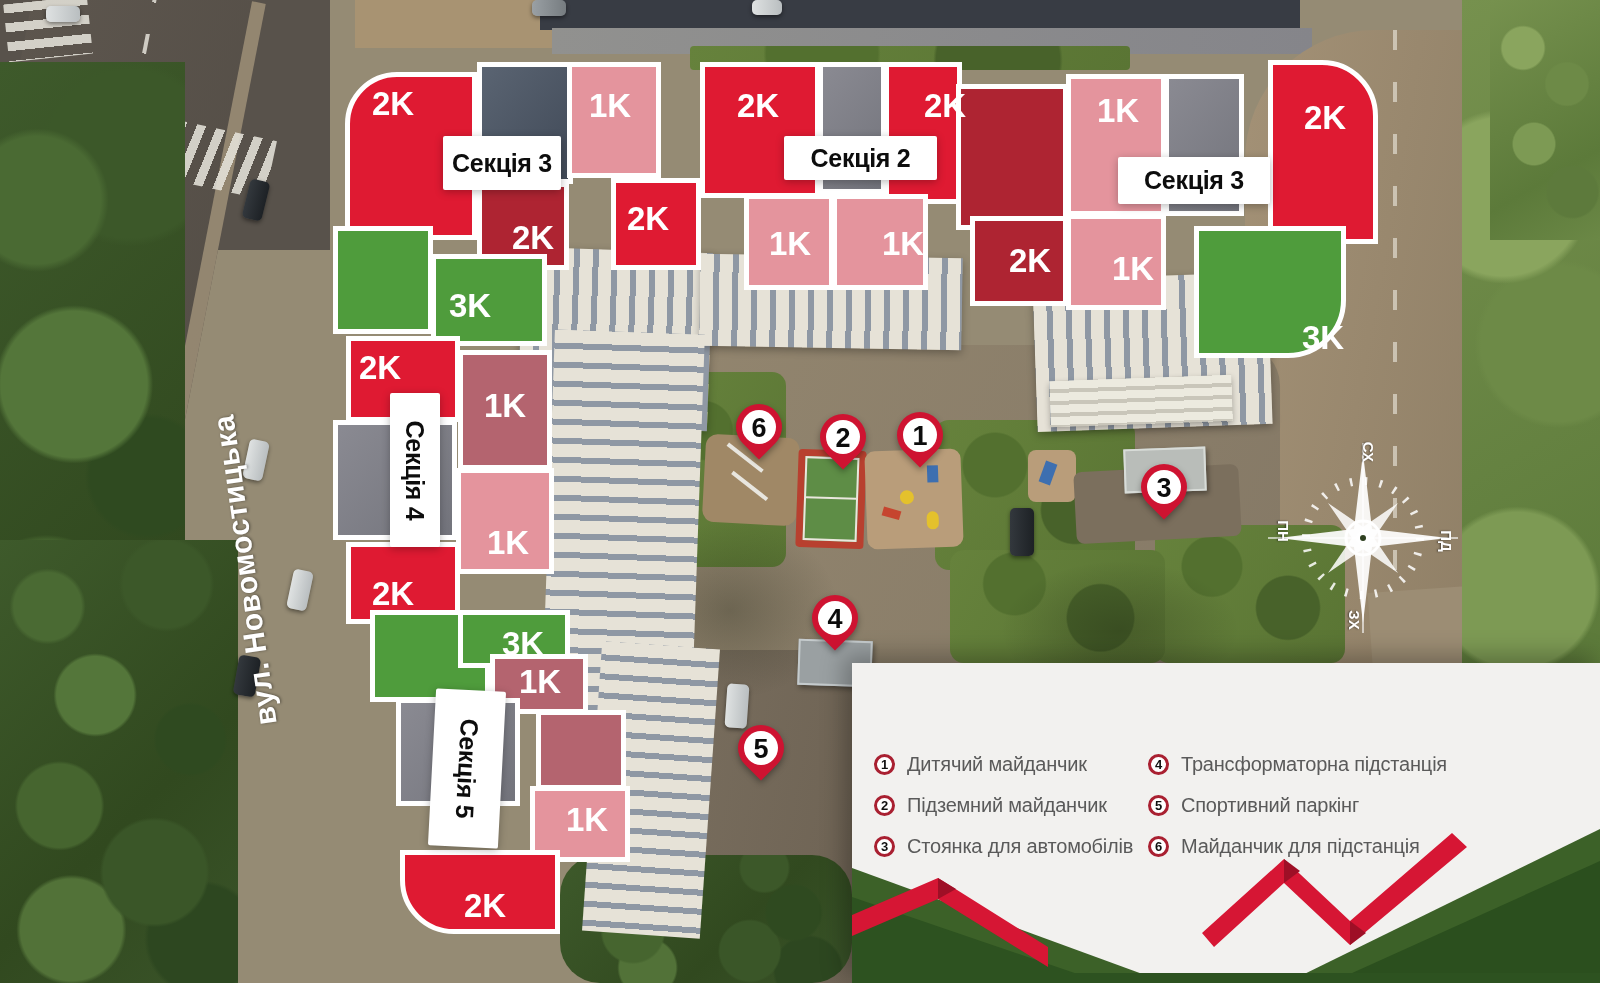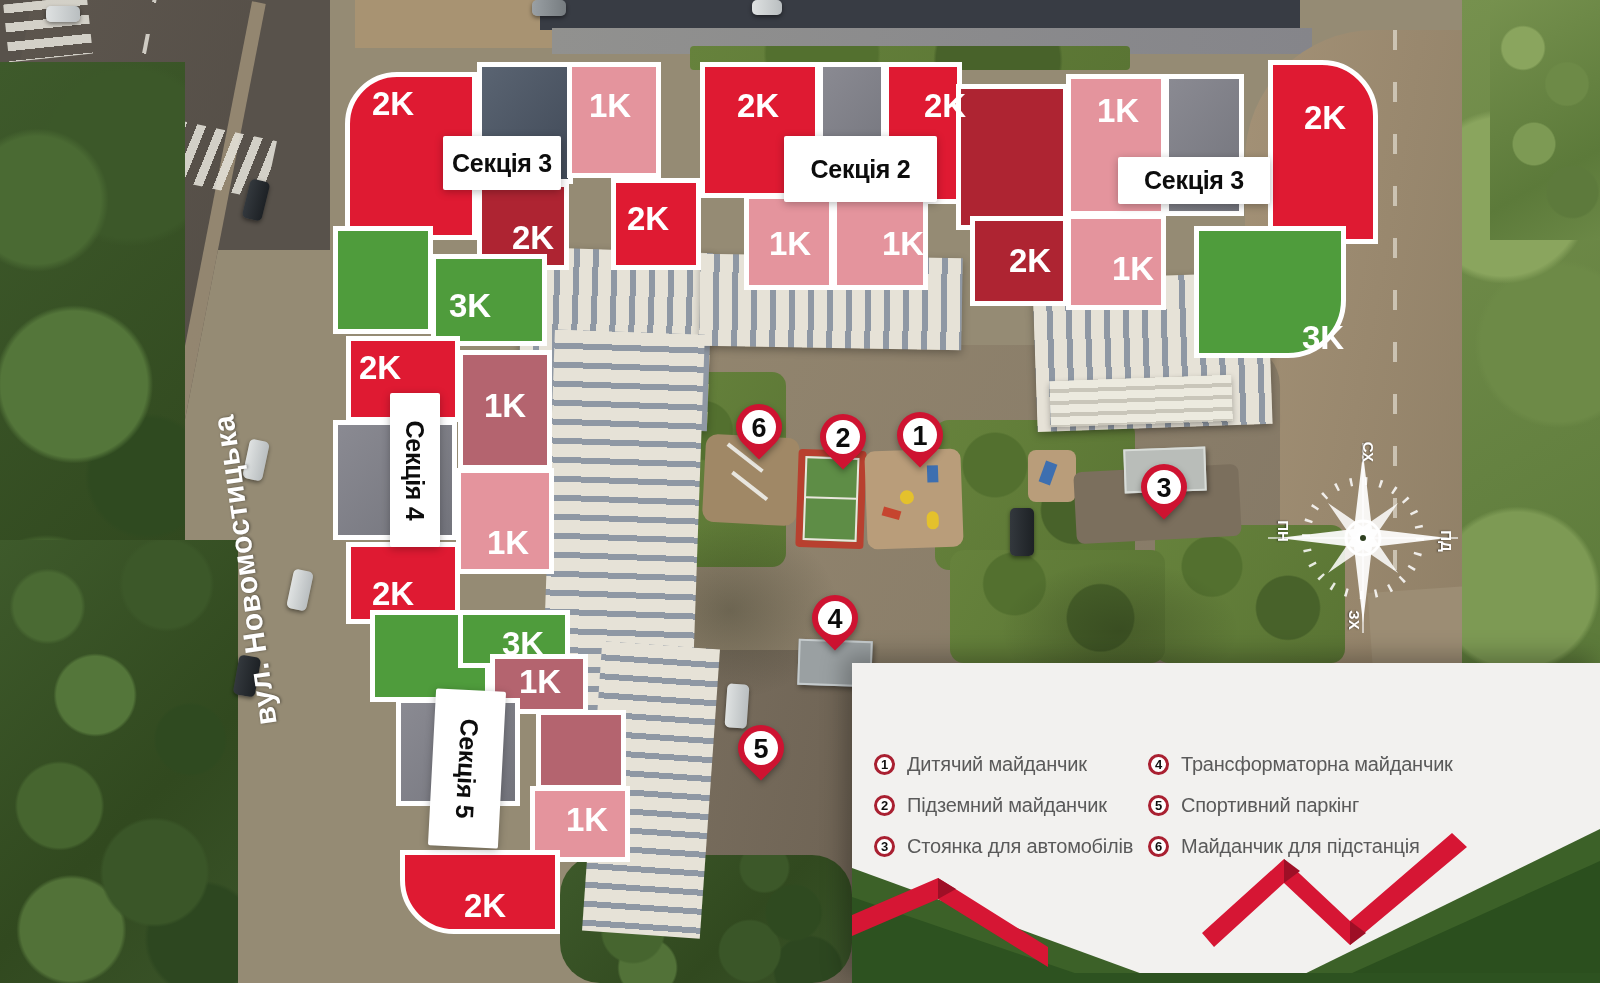--- a/index.html
+++ b/index.html
@@ -244,21 +244,21 @@
     <div class="cell c-neutral" style="left:396px;top:698px;width:124px;height:108px;"></div>
     <div class="cell c-mauve" style="left:536px;top:710px;width:90px;height:80px;"></div>
     <div class="cell c-pink" style="left:530px;top:786px;width:100px;height:76px;"></div>
     <div class="cell c-red" style="left:400px;top:850px;width:160px;height:84px;border-bottom-left-radius:54px;"></div>
   </div>
 
   <div id="section-labels">
       <div class="section-box" style="left: 443px; top: 136px; width: 118px; height: 54px;">
         <span>Секція 3</span>
       </div>
-      <div class="section-box" style="left: 784px; top: 136px; width: 153px; height: 66px;">
+      <div class="section-box" style="left: 784px; top: 136px; width: 153px; height: 44px;">
         <span>Секція 2</span>
       </div>
       <div class="section-box" style="left: 1118px; top: 157px; width: 152px; height: 47px;">
         <span>Секція 3</span>
       </div>
       <div class="section-box vertical" style="left: 390px; top: 393px; width: 50px; height: 154px;">
         <span>Секція 4</span>
       </div>
       <div class="section-box vertical" style="left: 432px; top: 690px; width: 70px; height: 157px; transform: rotate(3deg);">
         <span>Секція 5</span>
@@ -350,21 +350,21 @@
           <span class="legend-text">Підземний майданчик</span>
         </div>
         <div class="legend-item">
           <span class="legend-num">3</span>
           <span class="legend-text">Стоянка для автомобілів</span>
         </div>
       </div>
     <div class="legend-col" id="legend-col-2">
         <div class="legend-item">
           <span class="legend-num">4</span>
-          <span class="legend-text">Трансформаторна майданчик</span>
+          <span class="legend-text">Трансформаторна підстанція</span>
         </div>
         <div class="legend-item">
           <span class="legend-num">5</span>
           <span class="legend-text">Спортивний паркінг</span>
         </div>
         <div class="legend-item">
           <span class="legend-num">6</span>
           <span class="legend-text">Майданчик для підстанція</span>
         </div>
       </div>

